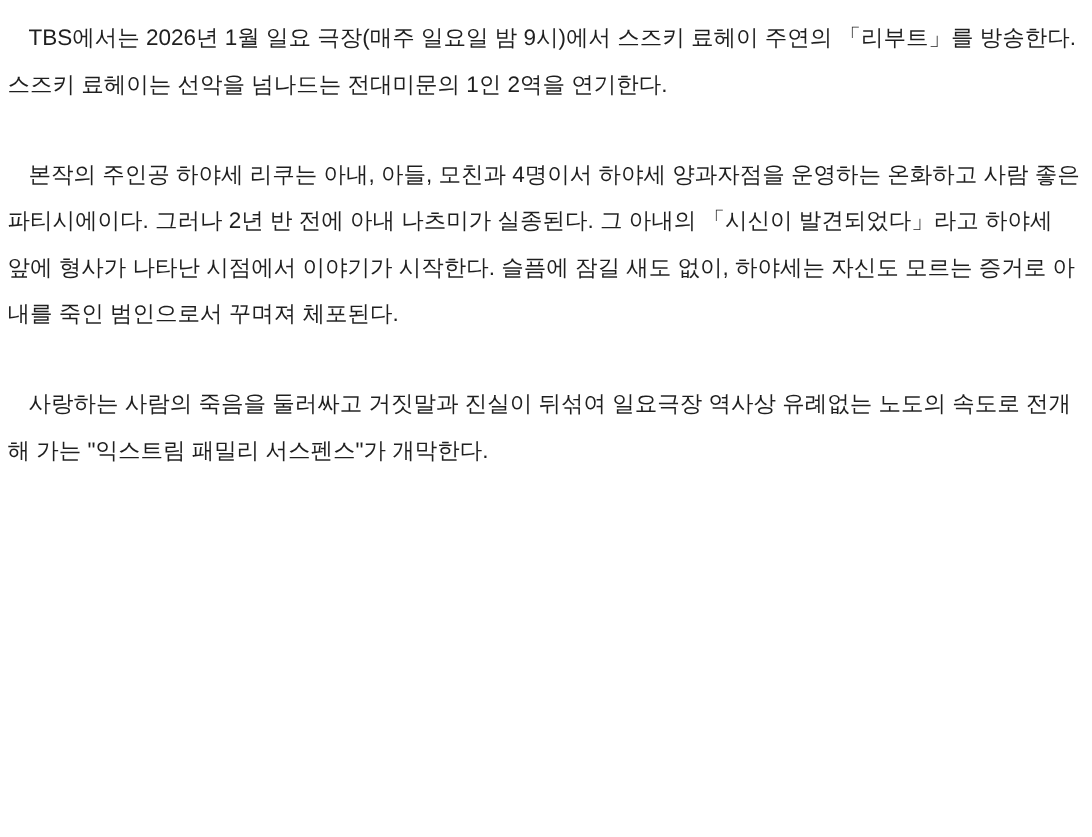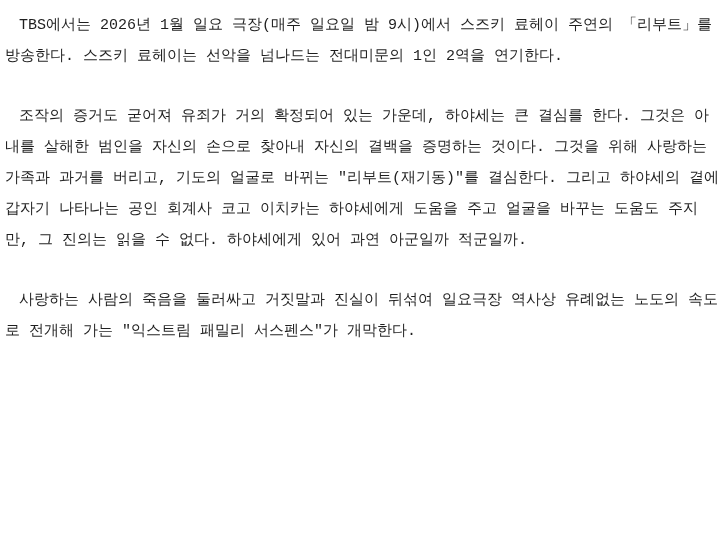--- a/index.html
+++ b/index.html
@@ -20,23 +20,22 @@
     font-size: 15px;
     line-height: 31px;
     color: #1f1f1f;
     text-align: left;
   }
   .article p {
     margin: 0 0 29px 0;
     text-indent: 14px;
     word-break: break-all;
     overflow-wrap: break-word;
-    font-family: Liberation Mono, monospace;
   }
 </style>
 </head>
 <body>
 
 <div class="article">
   <p>TBS에서는 2026년 1월 일요 극장(매주 일요일 밤 9시)에서 스즈키 료헤이 주연의 「리부트」를 방송한다. 스즈키 료헤이는 선악을 넘나드는 전대미문의 1인 2역을 연기한다.</p>
-  <p>조작의 증거도 굳어져 유죄가 거의 확정되어 있는 가운데, 하야세는 큰 결심를 한다. 그것은 아내를 살해한 범인을 자신의 손으로 찾아내 자신의 결백을 증명하는 것이다. 그것을 위해 사랑하는 가족과 과거를 버리고, 기도의 얼굴로 바뀌는 "리부트(재기동)"를 결심한다. 그리고 하야세의 곁에 갑자기 나타나는 공인 회계사 코고 이치카는 하야세에게 도움을 주고 얼굴을 바꾸는 도움도 주지만, 그 진의는 읽을 수 없다. 하야세에게 있어 과연 아군일까 적군일까.</p>
+  <p>본작의 주인공 하야세 리쿠는 아내, 아들, 모친과 4명이서 하야세 양과자점을 운영하는 온화하고 사람 좋은 파티시에이다. 그러나 2년 반 전에 아내 나츠미가 실종된다. 그 아내의 「시신이 발견되었다」라고 하야세 앞에 형사가 나타난 시점에서 이야기가 시작한다. 슬픔에 잠길 새도 없이, 하야세는 자신도 모르는 증거로 아내를 죽인 범인으로서 꾸며져 체포된다.</p>
   <p>사랑하는 사람의 죽음을 둘러싸고 거짓말과 진실이 뒤섞여 일요극장 역사상 유례없는 노도의 속도로 전개해 가는 "익스트림 패밀리 서스펜스"가 개막한다.</p>
 </div>
 
 </body></html>

